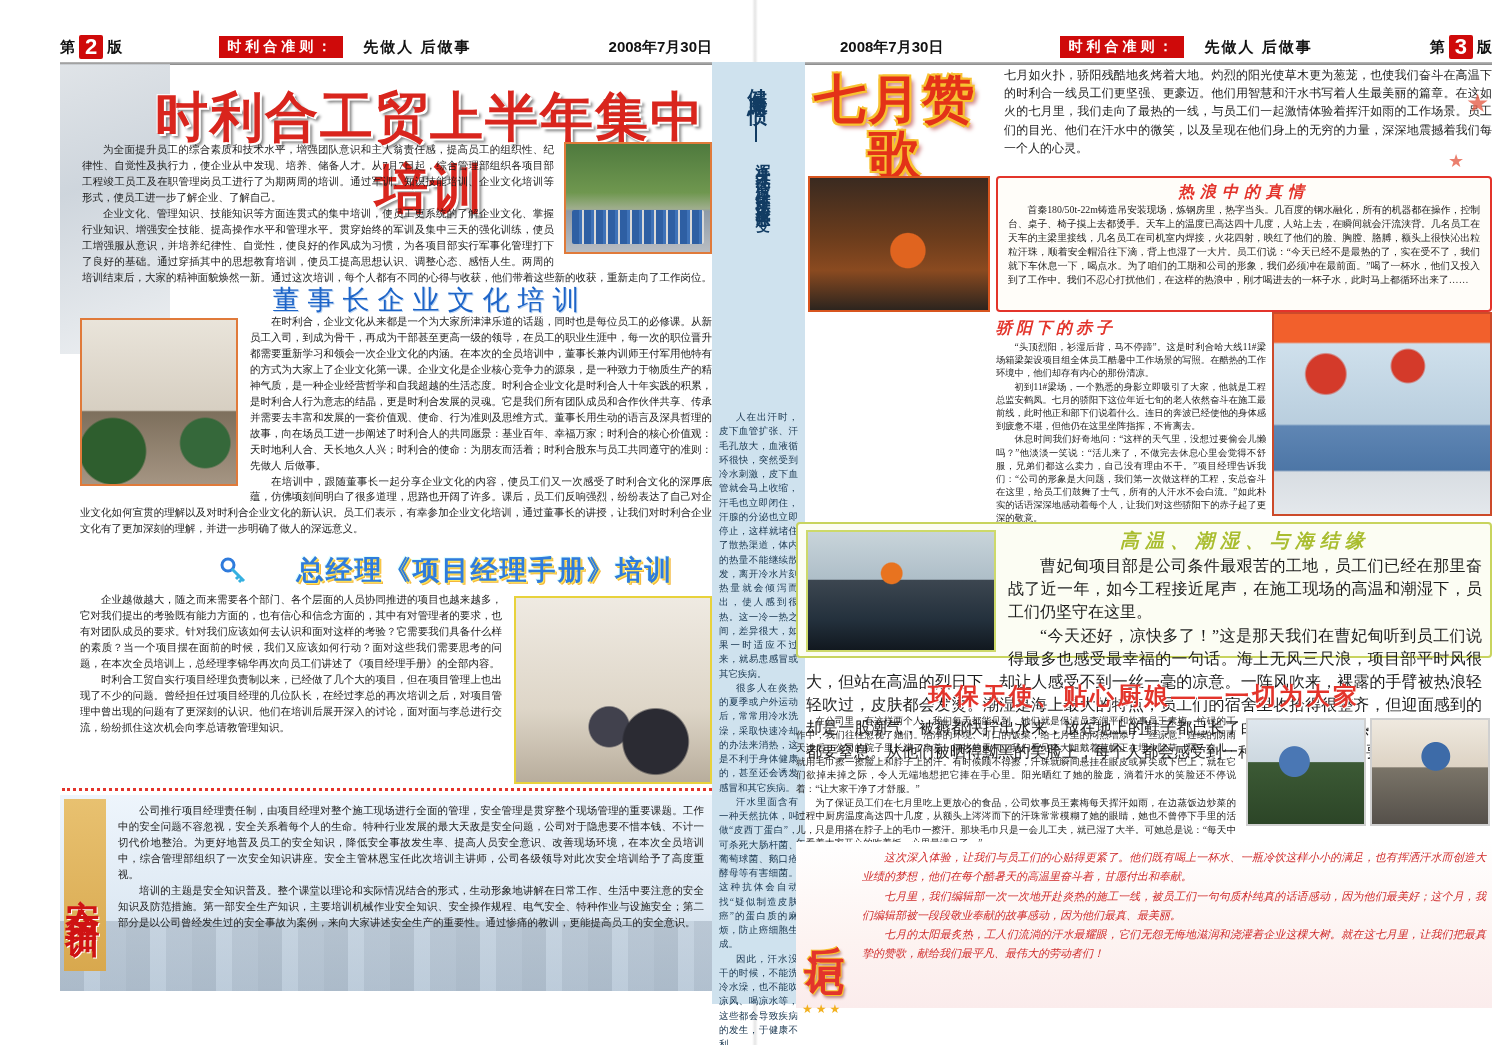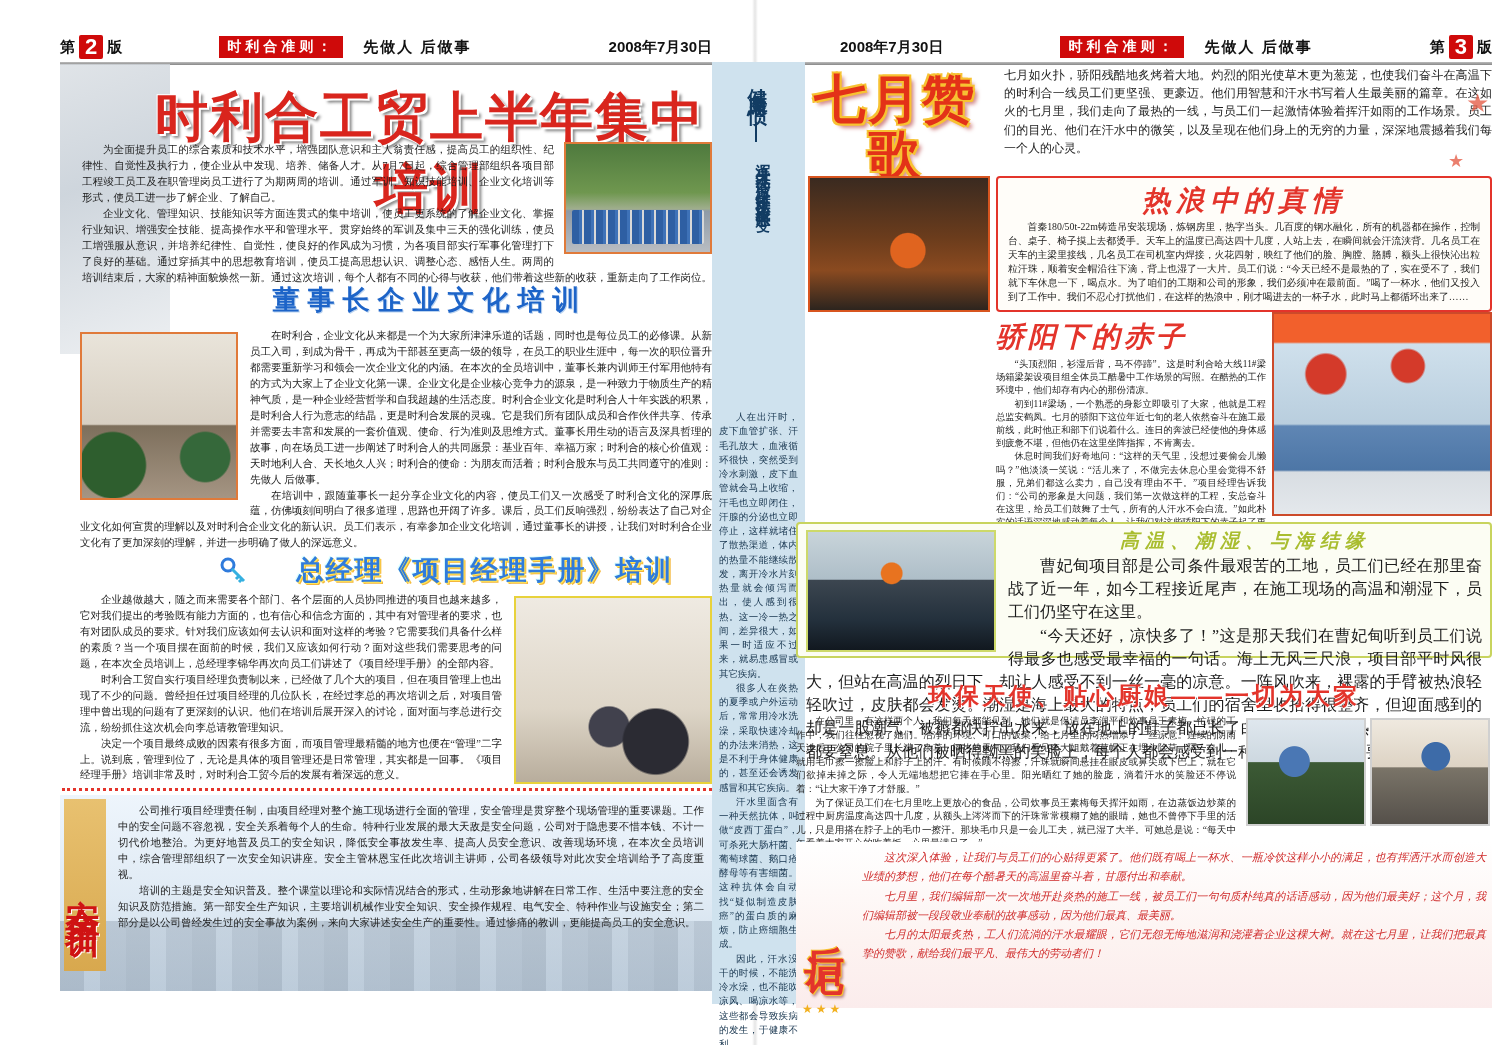--- a/index.html
+++ b/index.html
@@ -39,23 +39,23 @@
     color:#d9251d; text-shadow:2px 2px 0 #fff, 4px 4px 3px #8a8a8a, -1px -1px 0 #fff; }
   #left-intro { position:absolute; left:82px; top:142px; width:630px; }
   #intro-photo { float:right; width:148px; height:112px; margin:0 0 6px 10px;
     background:
       linear-gradient(180deg,#4f7a3e 0%,#6f974f 45%,#9fae8d 60%,#8e9aa6 62%,#b9bdc2 100%);
   }
   #intro-photo .crowd { position:absolute; bottom:8px; left:6px; right:6px; height:34px;
     background:repeating-linear-gradient(90deg,#2e5fa3 0 7px,#3e72b8 7px 10px,#d8d8d8 10px 12px);
     border-radius:2px; }
   .sec1-title { position:absolute; left:150px; top:282px; width:560px; text-align:center;
-    font-family:"Liberation Sans",sans-serif; font-weight:bold; font-size:27px; letter-spacing:8px;
+    font-family:"Liberation Sans",sans-serif; font-weight:normal; font-size:27px; letter-spacing:8px;
     color:#1d64c8; text-shadow:1px 1px 0 #bcd4f0; }
-  #sec1-body { position:absolute; left:80px; top:328px; width:632px; }
+  #sec1-body { position:absolute; left:80px; top:314px; width:632px; }
   #sec1-photo { float:left; width:158px; height:168px; margin:4px 12px 4px 0;
     background:
       radial-gradient(circle at 20% 80%, #2e5e2e 0 18%, transparent 19%),
       radial-gradient(circle at 80% 75%, #35683a 0 14%, transparent 15%),
       linear-gradient(180deg,#e9e4da 0%,#d7cfc2 55%,#7d6f5c 56%,#a59583 100%);
   }
   .sec2-title { position:absolute; left:260px; top:552px; width:450px; text-align:center;
     font-family:Liberation Serif, serif; font-weight:bold; font-size:27px; letter-spacing:2px;
     color:#2f7bdc; text-shadow:1px 1px 0 #ffe85c, 2px 2px 0 #f4b63a, -1px -1px 0 #dff; }
   #key-icon { position:absolute; left:218px; top:556px; width:30px; height:30px; }
@@ -97,21 +97,21 @@
   #right-lead .body-text { font-size:12px; }
   .star { position:absolute; color:#e6604a; opacity:.8; font-size:26px; }
   #photo-furnace { position:absolute; left:808px; top:176px; width:182px; height:136px;
     border-color:#d8551f;
     background:
       radial-gradient(circle at 55% 55%, #e0641f 0 14%, transparent 15%),
       linear-gradient(180deg,#3a2a20 0%,#6b3c1c 45%,#8a4a20 70%,#2c241e 100%); }
   #hot-box { position:absolute; left:996px; top:176px; width:496px; height:136px;
     border:2px solid #e3342b; border-radius:4px; background:#fffdf9; padding:4px 10px; }
   .script-title-red { text-align:center; font-weight:bold; font-style:italic;
-    font-family:"Liberation Serif",serif; font-size:28px; letter-spacing:6px; color:#e3342b; }
+    font-family:"Liberation Serif",serif; font-size:16px; letter-spacing:6px; color:#e3342b; }
   #hot-box .body-text { font-size:9.8px; line-height:1.42; }
   #sun-section { position:absolute; left:996px; top:318px; width:270px; }
   #sun-section .script-title-red { text-align:left; letter-spacing:4px; margin-bottom:2px; }
   #sun-section .body-text { font-size:9.3px; line-height:1.42; }
   #photo-beam { position:absolute; left:1272px; top:312px; width:220px; height:204px;
     border-color:#cc4a2a;
     background:
       radial-gradient(circle at 24% 30%, #d43a2a 0 9%, transparent 10%),
       radial-gradient(circle at 62% 26%, #d43a2a 0 8%, transparent 9%),
       linear-gradient(180deg,#f2602c 0%,#f2602c 14%,#cfe0ec 15%,#b9cede 55%,#5f86b4 56%,#4d76a6 78%,#d8dde2 79%,#e4e8ec 100%); }
@@ -203,21 +203,20 @@
 
   <svg id="key-icon" viewBox="0 0 30 30">
     <circle cx="10" cy="9" r="6" fill="none" stroke="#2f7bdc" stroke-width="3"></circle>
     <path d="M14 13 L26 25 M21 20 L18 23 M24 23 L21 26" stroke="#35b0e0" stroke-width="3" fill="none"></path>
   </svg>
   <div class="sec2-title">总经理《项目经理手册》培训</div>
   <div id="sec2-body" class="body-text">
     <div id="sec2-photo" class="photo"></div>
     <p>企业越做越大，随之而来需要各个部门、各个层面的人员协同推进的项目也越来越多，它对我们提出的考验既有能力方面的，也有信心和信念方面的，其中有对管理者的要求，也有对团队成员的要求。针对我们应该如何去认识和面对这样的考验？它需要我们具备什么样的素质？当一个项目摆在面前的时候，我们又应该如何行动？面对这些我们需要思考的问题，在本次全员培训上，总经理李锦华再次向员工们讲述了《项目经理手册》的全部内容。</p>
     <p>时利合工贸自实行项目经理负责制以来，已经做了几个大的项目，但在项目管理上也出现了不少的问题。曾经担任过项目经理的几位队长，在经过李总的再次培训之后，对项目管理中曾出现的问题有了更深刻的认识。他们在培训后展开深入的讨论，面对面与李总进行交流，纷纷抓住这次机会向李总请教管理知识。</p>
-    <p>决定一个项目最终成败的因素有很多方面，而项目管理最精髓的地方也便在“管理”二字上。说到底，管理到位了，无论是具体的项目管理还是日常管理，其实都是一回事。《项目经理手册》培训非常及时，对时利合工贸今后的发展有着深远的意义。</p>
   </div>
 
   <div id="dotted-sep"></div>
 
   <div id="safety-panel">
     <div id="safety-bg"></div>
     <div id="safety-title">安全培训</div>
     <div id="safety-body" class="body-text">
       <p>公司推行项目经理责任制，由项目经理对整个施工现场进行全面的管理，安全管理是贯穿整个现场管理的重要课题。工作中的安全问题不容忽视，安全关系着每个人的生命。特种行业发展的最大天敌是安全问题，公司对于隐患要不惜本钱、不计一切代价地整治。为更好地普及员工的安全知识，降低安全事故发生率、提高人员安全意识、改善现场环境，在本次全员培训中，综合管理部组织了一次安全知识讲座。安全主管林恩宝任此次培训主讲师，公司各级领导对此次安全培训给予了高度重视。</p>
       <p>培训的主题是安全知识普及。整个课堂以理论和实际情况结合的形式，生动形象地讲解在日常工作、生活中要注意的安全知识及防范措施。第一部安全生产知识，主要培训机械作业安全知识、安全操作规程、电气安全、特种作业与设施安全；第二部分是以公司曾经发生过的安全事故为案例，来向大家讲述安全生产的重要性。通过惨痛的教训，更能提高员工的安全意识。</p>

